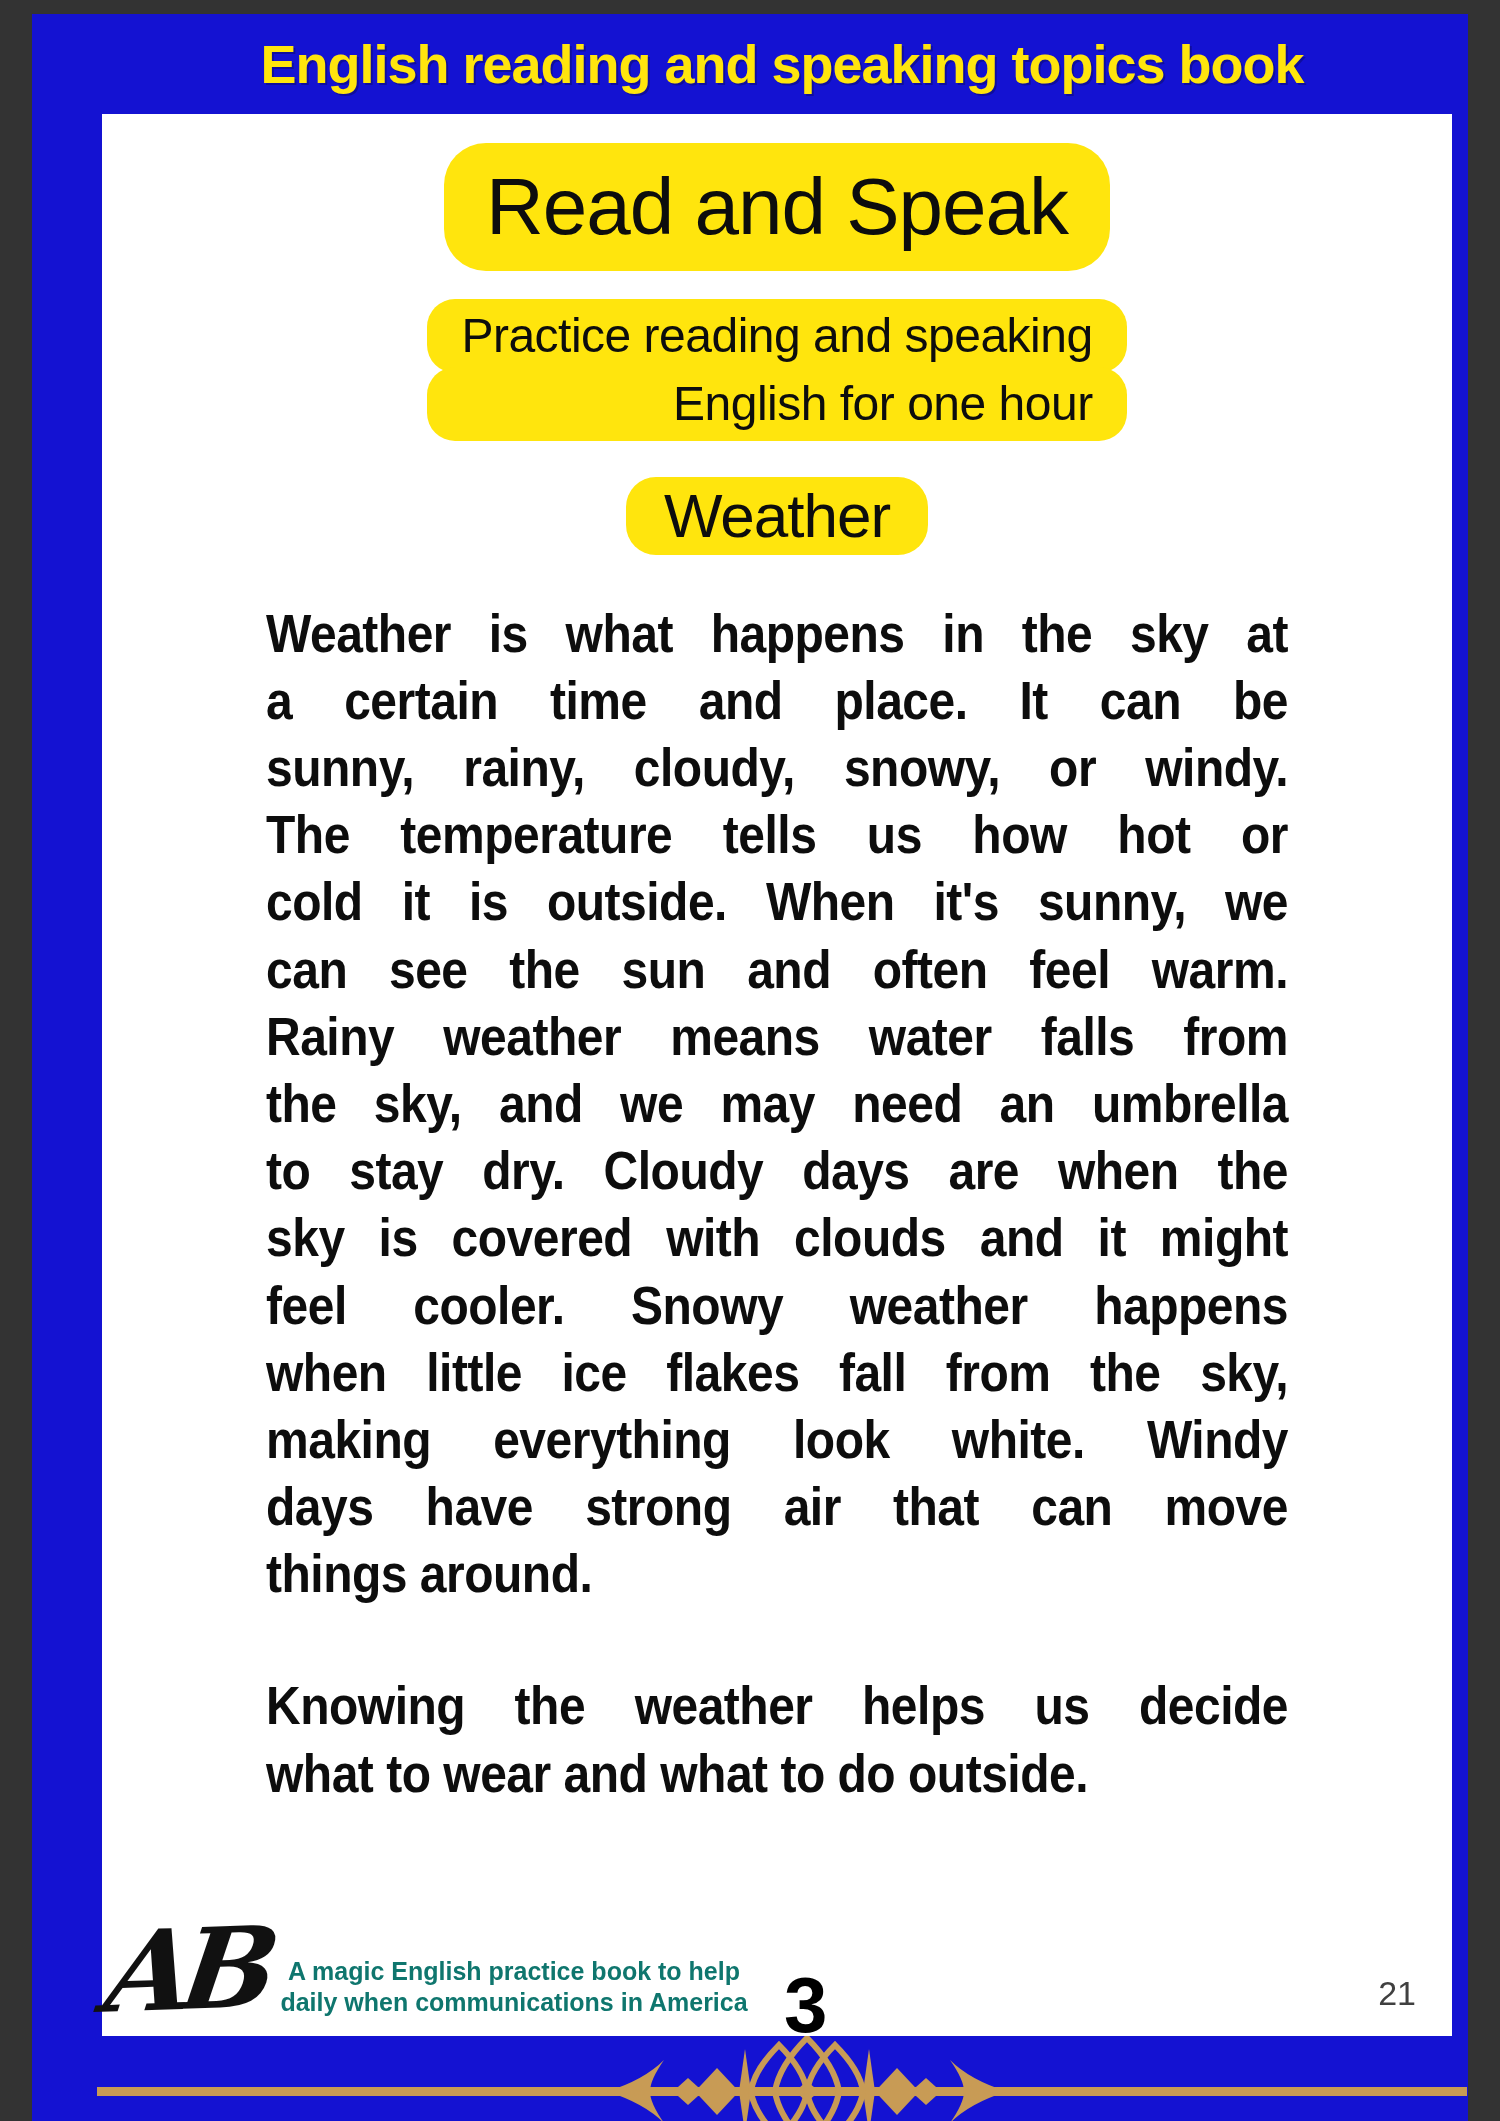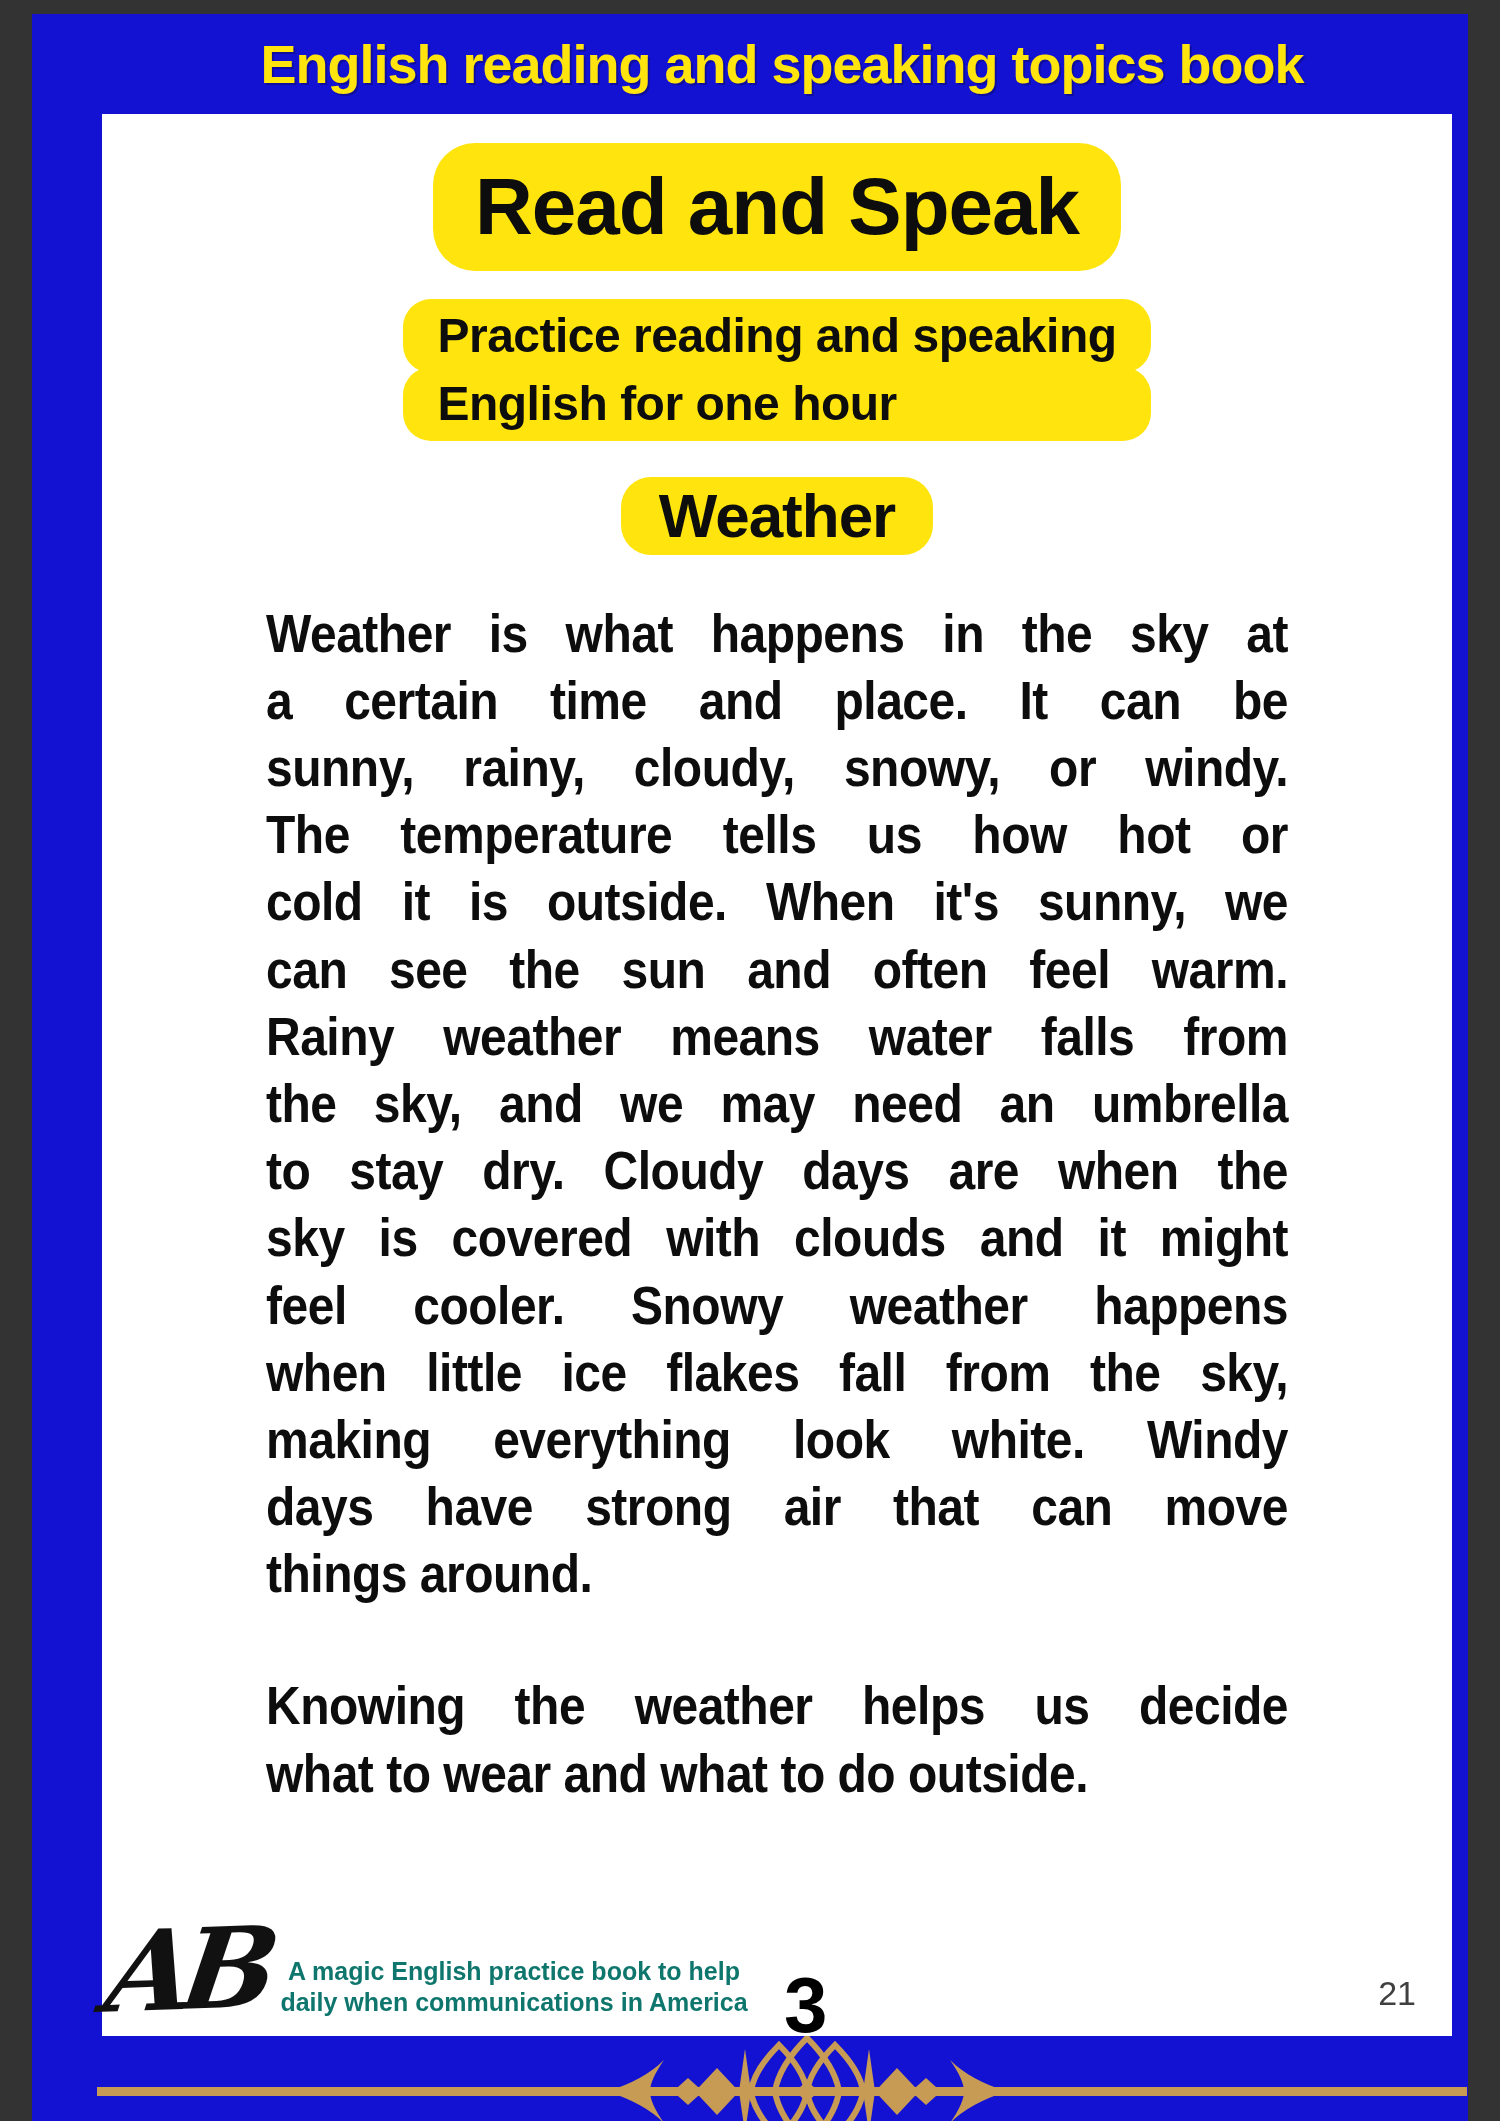--- a/index.html
+++ b/index.html
@@ -33,33 +33,33 @@
   .page{
     position:absolute;left:70px;top:100px;
     width:1350px;height:1922px;
     background:#ffffff;
     display:flex;flex-direction:column;align-items:center;
     padding-top:29px;
   }
   .badge{
     background:var(--yellow);
     color:var(--ink);
-    font-weight:700;
+    font-weight:400;
     line-height:1;
     white-space:nowrap;
     display:block;
   }
   .badge-main{
     font-size:80px;
     padding:24px 42px;
     border-radius:42px;
     margin-bottom:28px;
     letter-spacing:-1px;
   }
-  .badge-sub{ margin-bottom:36px; text-align:left;}
+  .badge-sub{ margin-bottom:36px; text-align:right;}
   .badge-sub-line{
     font-size:48px;
     padding:13px 34px;
     border-radius:28px;
     letter-spacing:-0.5px;
   }
   .badge-sub-line2{margin-top:-6px;}
   .badge-topic{
     font-size:62px;
     padding:8px 38px;

